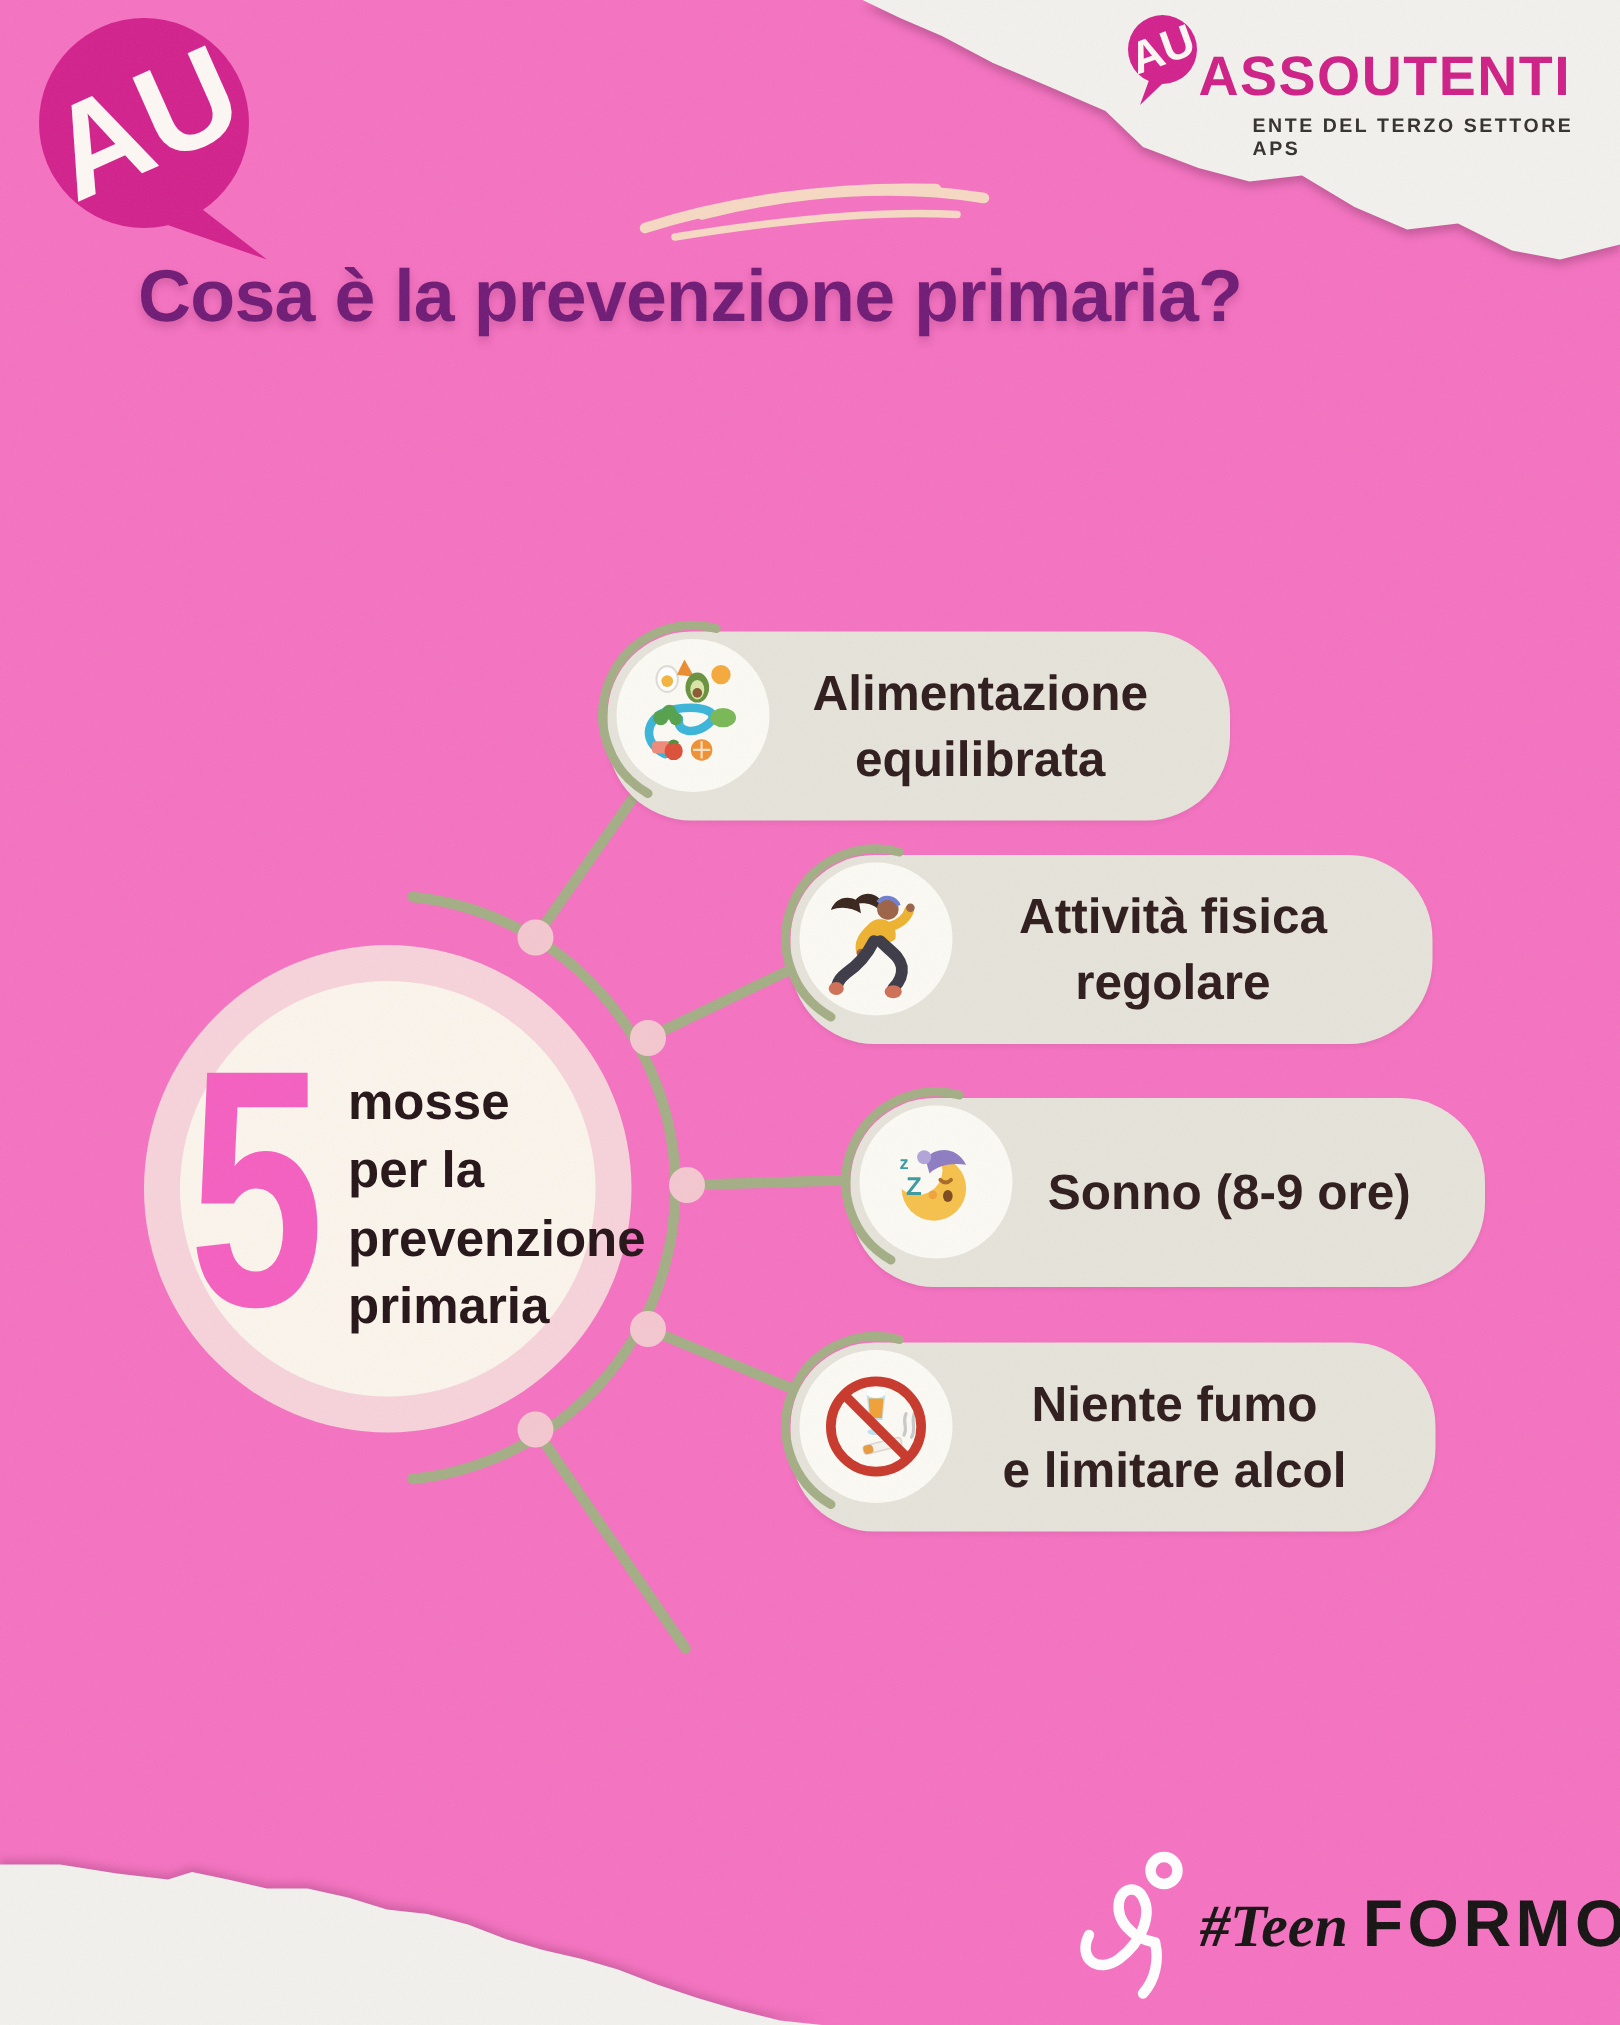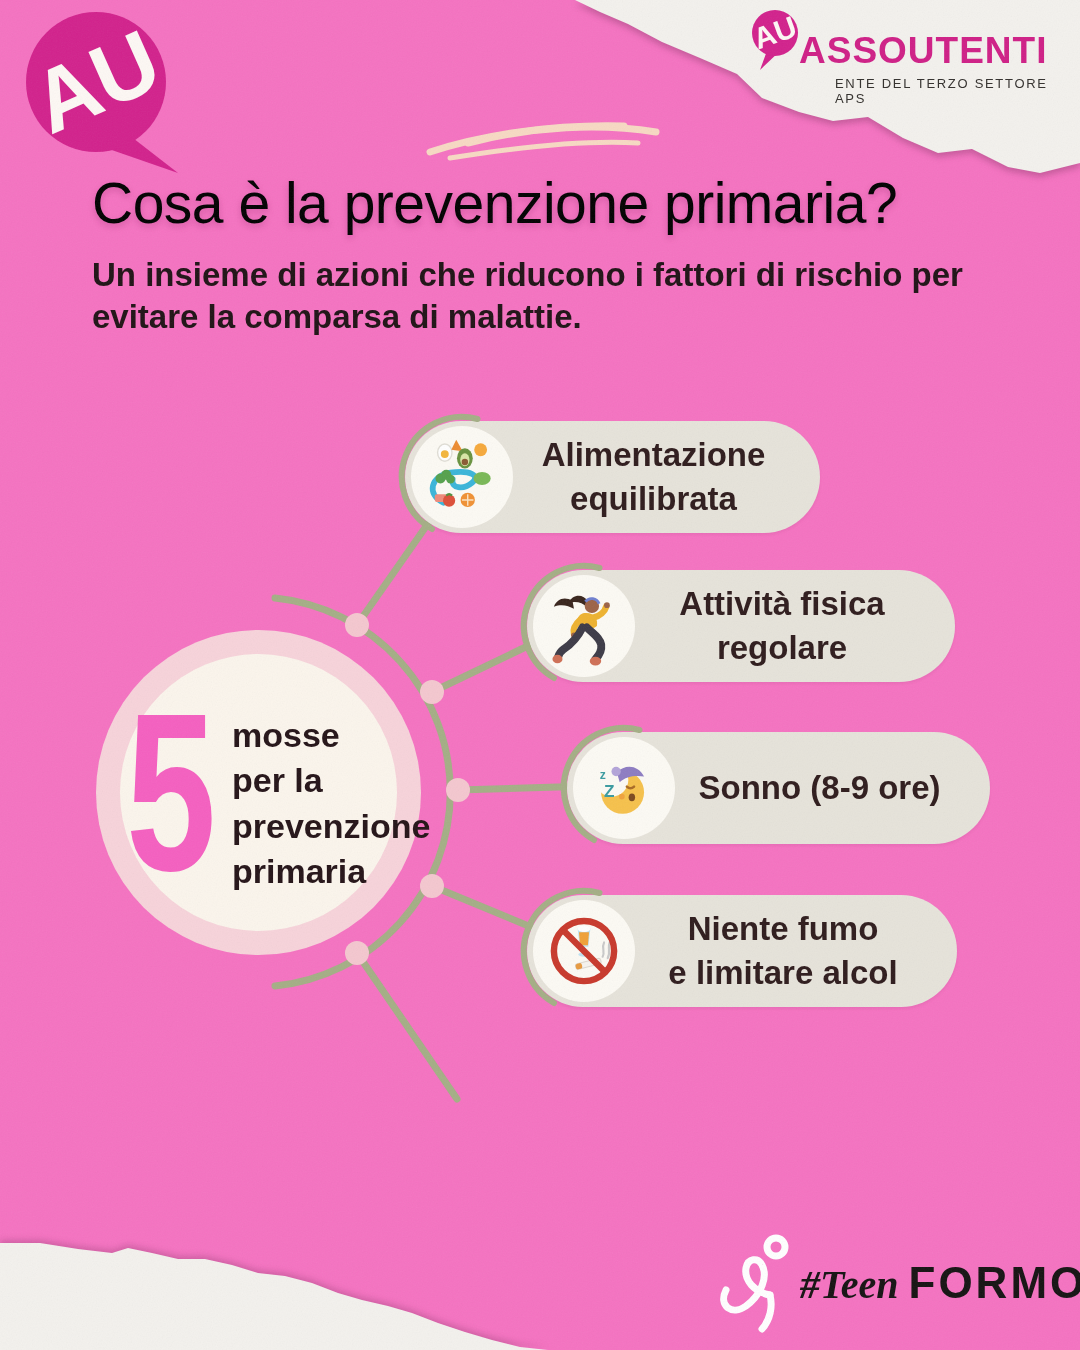--- a/index.html
+++ b/index.html
@@ -7,40 +7,40 @@
         font-family:"Liberation Sans",sans-serif;}
   .abs{position:absolute;}
   svg{display:block;}
 
   
   .torn{position:absolute;inset:0;width:1080px;height:1350px;pointer-events:none;}
 
   
   .org-name{position:absolute;left:799px;top:30px;font-size:37px;font-weight:800;color:#cf1f86;
             letter-spacing:1px;}
-  .org-tagline{position:absolute;left:835px;top:76px;font-size:13px;font-weight:400;color:#33302d;
+  .org-tagline{position:absolute;left:835px;top:76px;font-size:13px;font-weight:700;color:#33302d;
                letter-spacing:1.7px;}
-  .title{position:absolute;left:92px;top:170px;width:960px;font-size:57px;font-weight:400;color:#000000;
+  .title{position:absolute;left:92px;top:170px;width:960px;font-size:49px;font-weight:700;color:#701a75;
          letter-spacing:-0.5px;text-shadow:0 3px 6px rgba(120,20,80,.25);}
   .subtitle{position:absolute;left:92px;top:254px;width:940px;font-size:33px;font-weight:700;color:#1f1215;
             line-height:1.28;white-space:pre-line;}
 
   
   .center-ring{position:absolute;left:96px;top:630px;width:325px;height:325px;border-radius:50%;
                background:#f7d3da;}
   .center-core{position:absolute;left:24px;top:24px;width:277px;height:277px;border-radius:50%;
                background:#fbf5ec;display:flex;align-items:center;justify-content:flex-start;
                padding-left:6px;box-sizing:border-box;}
   .big-number{font-size:225px;font-weight:800;color:#f55fc0;line-height:.85;transform:scaleX(.72);
               transform-origin:left center;width:118px;flex:0 0 auto;}
   .center-label{font-size:34px;font-weight:600;color:#241317;line-height:1.33;white-space:pre-line;
                 margin-left:-12px;margin-top:22px;}
 
   
-  .pill{position:absolute;height:112px;background:#e6e3da;border-radius:56px;display:flex;align-items:center;
+  .pill{position:absolute;height:126px;background:#e6e3da;border-radius:56px;display:flex;align-items:center;
         box-shadow:0 2px 3px rgba(120,30,80,.08);}
   .ring-arc{position:absolute;left:-13px;top:-14px;width:140px;height:140px;}
   .icon-circle{position:absolute;left:6px;top:5px;width:102px;height:102px;border-radius:50%;
                background:#fcfaf4;display:flex;align-items:center;justify-content:center;}
   .pill-label{flex:1;margin-left:112px;padding-right:30px;text-align:center;font-size:33px;font-weight:600;
               color:#2e1b1c;line-height:1.32;white-space:pre-line;}
 
   
   .footer-text{position:absolute;left:800px;top:1258px;display:flex;align-items:baseline;gap:10px;color:#151212;}
   .hashtag{font-family:"Liberation Serif",serif;font-style:italic;font-weight:700;font-size:40px;}
@@ -72,22 +72,20 @@
   <div class="org-name">ASSOUTENTI</div>
   <div class="org-tagline">ENTE DEL TERZO SETTORE APS</div>
 
   <svg class="abs" style="left:422px;top:108px" width="248" height="62" viewBox="0 0 248 62" fill="none" stroke="#f7d9c3" stroke-linecap="round">
     <path d="M8,44 C60,27 130,16 202,18" stroke-width="7"></path>
     <path d="M46,35 C112,18 178,15 234,24" stroke-width="7"></path>
     <path d="M28,50 C96,39 166,32 216,35" stroke-width="5"></path>
   </svg>
 
   <div class="title">Cosa è la prevenzione primaria?</div>
-  <div class="subtitle">Un insieme di azioni che riducono i fattori di rischio per
-evitare la comparsa di malattie.</div>
 
   <svg class="abs" style="left:0;top:0" width="1080" height="1350" viewBox="0 0 1080 1350" fill="none">
     <path d="M275,598 A195,195 0 0 1 275,986" stroke="#a4ae85" stroke-width="7" stroke-linecap="round"></path>
     <g stroke="#a4ae85" stroke-width="7" stroke-linecap="round">
       <line x1="357" y1="625" x2="462" y2="475"></line>
       <line x1="432" y1="692" x2="584" y2="619"></line>
       <line x1="458" y1="790" x2="624" y2="785"></line>
       <line x1="432" y1="886" x2="584" y2="949"></line>
       <line x1="357" y1="953" x2="457" y2="1099"></line>
     </g>

